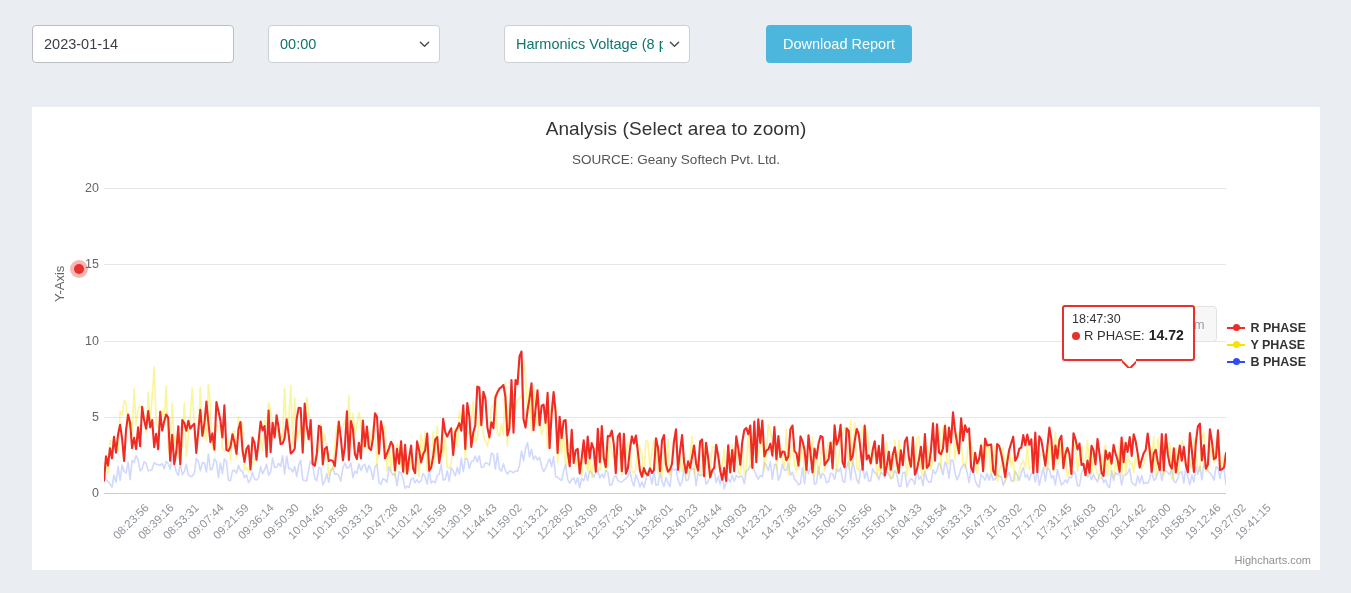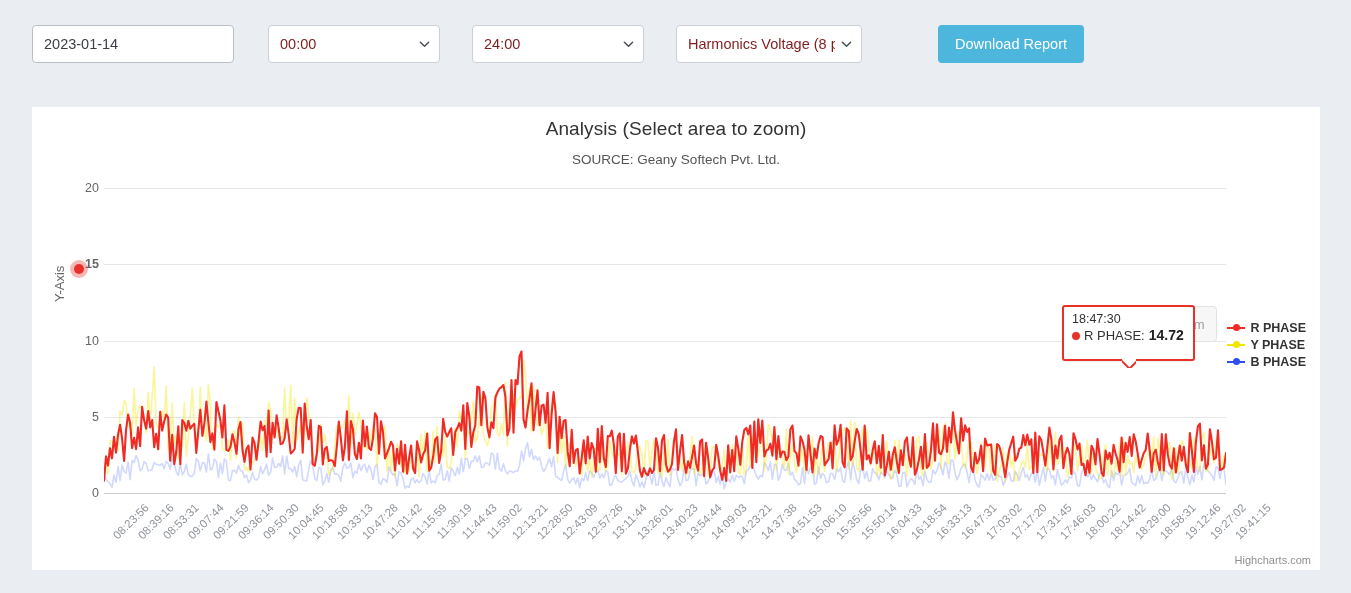--- a/index.html
+++ b/index.html
@@ -17,21 +17,21 @@
     position: absolute; left: 0; top: 0;
     width: 1351px; height: 92px;
     display: flex; align-items: flex-start;
     padding: 25px 0 0 32px;
   }
   .ctrl {
     height: 38px;
     background: #ffffff;
     border: 1px solid #ccd0d6;
     border-radius: 4px;
-    color: #7f1d1d;
+    color: #0f766e;
     font-size: 14.5px;
     display: flex; align-items: center;
     padding: 0 11px;
     position: relative;
   }
   .date-field { width: 202px; border-color: #b9bec5; color: #3b3f45; }
   .sel { width: 172px; padding-right: 26px; }
   .sel.wide { width: 186px; }
   .sel-text {
     white-space: nowrap; overflow: hidden;
@@ -212,28 +212,20 @@
       <span class="sel-text">00:00</span>
       <span class="chev">
         <svg viewBox="0 0 12 12" width="11" height="11" aria-hidden="true">
           <path d="M1.5 4 L6 8.5 L10.5 4" fill="none" stroke="#4a4f55" stroke-width="1.6" stroke-linecap="round" stroke-linejoin="round"></path>
         </svg>
       </span>
     </div>
 
     <div class="gap-b"></div>
 
-    <div class="ctrl sel">
-      <span class="sel-text">24:00</span>
-      <span class="chev">
-        <svg viewBox="0 0 12 12" width="11" height="11" aria-hidden="true">
-          <path d="M1.5 4 L6 8.5 L10.5 4" fill="none" stroke="#4a4f55" stroke-width="1.6" stroke-linecap="round" stroke-linejoin="round"></path>
-        </svg>
-      </span>
-    </div>
 
     <div class="gap-c"></div>
 
     <div class="ctrl sel wide">
       <span class="sel-text">Harmonics Voltage (8 p</span>
       <span class="chev">
         <svg viewBox="0 0 12 12" width="11" height="11" aria-hidden="true">
           <path d="M1.5 4 L6 8.5 L10.5 4" fill="none" stroke="#4a4f55" stroke-width="1.6" stroke-linecap="round" stroke-linejoin="round"></path>
         </svg>
       </span>
@@ -255,21 +247,21 @@
 
     <div class="plot">
       <div class="plot-inner" id="grid-layer">
           <div class="gridline" style="top: 305px;"></div>
           <div class="ytick" style="top: 305px;">0</div>
           <div class="gridline" style="top: 228.75px;"></div>
           <div class="ytick" style="top: 228.75px;">5</div>
           <div class="gridline" style="top: 152.5px;"></div>
           <div class="ytick" style="top: 152.5px; text-align: right;">10</div>
           <div class="gridline" style="top: 76.25px;"></div>
-          <div class="ytick" style="top: 76.25px; font-weight: bold;">15</div>
+          <div class="ytick" style="top: 76.25px;">15</div>
           <div class="gridline" style="top: 0px;"></div>
           <div class="ytick" style="top: 0px; margin-left: 24px;">20</div>
         </div>
       <svg class="series" id="series-layer" viewBox="0 0 1122 305" preserveAspectRatio="none">
           <path d="M0.0 286.6 L2.0 291.2 L4.0 293.8 L6.0 295.8 L8.0 299.2 L10.0 287.1 L12.0 294.2 L14.1 278.3 L16.1 292.5 L18.1 277.1 L20.1 283.5 L22.1 285.1 L24.1 274.0 L26.1 291.7 L28.1 272.3 L30.1 274.4 L32.1 267.8 L34.1 271.9 L36.1 282.8 L38.1 281.0 L40.1 273.7 L42.2 275.4 L44.2 282.7 L46.2 282.5 L48.2 281.1 L50.2 274.5 L52.2 276.4 L54.2 276.6 L56.2 277.4 L58.2 275.7 L60.2 280.6 L62.2 273.3 L64.2 275.6 L66.2 281.1 L68.2 271.2 L70.3 276.3 L72.3 284.1 L74.3 287.4 L76.3 275.3 L78.3 286.6 L80.3 283.8 L82.3 276.3 L84.3 286.5 L86.3 288.4 L88.3 288.1 L90.3 285.6 L92.3 270.6 L94.3 273.1 L96.3 282.7 L98.4 274.6 L100.4 275.1 L102.4 284.0 L104.4 266.0 L106.4 282.0 L108.4 280.5 L110.4 270.9 L112.4 273.6 L114.4 289.4 L116.4 275.0 L118.4 285.6 L120.4 270.9 L122.4 273.2 L124.4 291.9 L126.5 292.7 L128.5 282.6 L130.5 282.4 L132.5 285.1 L134.5 277.3 L136.5 282.6 L138.5 283.0 L140.5 289.8 L142.5 287.0 L144.5 294.4 L146.5 291.7 L148.5 284.6 L150.5 291.1 L152.5 291.9 L154.6 289.7 L156.6 278.6 L158.6 285.7 L160.6 281.6 L162.6 276.4 L164.6 287.1 L166.6 284.3 L168.6 270.1 L170.6 279.5 L172.6 279.2 L174.6 275.5 L176.6 278.5 L178.6 268.0 L180.6 286.0 L182.7 268.0 L184.7 280.5 L186.7 280.6 L188.7 284.1 L190.7 278.6 L192.7 288.6 L194.7 277.1 L196.7 272.3 L198.7 291.7 L200.7 292.4 L202.7 293.0 L204.7 281.2 L206.7 272.6 L208.7 277.3 L210.8 290.4 L212.8 292.7 L214.8 279.6 L216.8 280.2 L218.8 296.9 L220.8 293.2 L222.8 285.6 L224.8 294.2 L226.8 282.3 L228.8 279.6 L230.8 286.1 L232.8 285.6 L234.8 287.5 L236.8 293.2 L238.9 279.8 L240.9 275.2 L242.9 280.2 L244.9 279.3 L246.9 275.1 L248.9 289.6 L250.9 283.3 L252.9 285.2 L254.9 276.0 L256.9 282.5 L258.9 277.9 L260.9 276.3 L262.9 284.2 L264.9 277.4 L267.0 281.9 L269.0 291.4 L271.0 278.8 L273.0 276.6 L275.0 294.7 L277.0 296.3 L279.0 290.8 L281.0 291.8 L283.0 294.3 L285.0 278.8 L287.0 283.9 L289.0 287.0 L291.0 285.5 L293.0 297.7 L295.1 283.6 L297.1 285.1 L299.1 291.1 L301.1 300.3 L303.1 298.2 L305.1 299.5 L307.1 291.3 L309.1 290.0 L311.1 294.8 L313.1 291.8 L315.1 294.8 L317.1 292.5 L319.1 285.5 L321.1 288.8 L323.2 295.9 L325.2 282.6 L327.2 294.9 L329.2 293.0 L331.2 294.8 L333.2 287.8 L335.2 285.9 L337.2 276.5 L339.2 292.2 L341.2 291.2 L343.2 282.9 L345.2 293.1 L347.2 279.8 L349.2 283.2 L351.3 288.0 L353.3 279.4 L355.3 286.1 L357.3 270.4 L359.3 283.7 L361.3 270.9 L363.3 270.6 L365.3 280.5 L367.3 273.3 L369.3 273.1 L371.3 268.0 L373.3 273.9 L375.3 267.7 L377.3 279.2 L379.4 279.1 L381.4 274.8 L383.4 275.2 L385.4 277.3 L387.4 265.1 L389.4 266.6 L391.4 281.2 L393.4 265.2 L395.4 281.0 L397.4 283.2 L399.4 275.7 L401.4 282.6 L403.4 286.0 L405.4 283.0 L407.5 283.5 L409.5 284.8 L411.5 282.8 L413.5 283.2 L415.5 277.4 L417.5 263.0 L419.5 272.9 L421.5 260.7 L423.5 254.7 L425.5 268.8 L427.5 261.4 L429.5 271.6 L431.5 268.1 L433.5 272.1 L435.6 269.4 L437.6 278.2 L439.6 283.5 L441.6 280.2 L443.6 275.1 L445.6 270.7 L447.6 278.7 L449.6 268.5 L451.6 288.8 L453.6 289.3 L455.6 291.1 L457.6 292.5 L459.6 283.4 L461.6 276.4 L463.7 291.4 L465.7 295.1 L467.7 291.7 L469.7 289.8 L471.7 295.7 L473.7 289.7 L475.7 299.7 L477.7 290.4 L479.7 292.8 L481.7 284.9 L483.7 292.6 L485.7 282.8 L487.7 284.8 L489.7 289.5 L491.8 283.8 L493.8 282.6 L495.8 290.0 L497.8 286.0 L499.8 289.7 L501.8 282.7 L503.8 284.2 L505.8 297.2 L507.8 296.7 L509.8 289.8 L511.8 287.5 L513.8 292.4 L515.8 293.8 L517.8 294.0 L519.9 292.0 L521.9 290.5 L523.9 288.6 L525.9 282.9 L527.9 292.7 L529.9 298.1 L531.9 286.7 L533.9 291.6 L535.9 298.9 L537.9 294.0 L539.9 299.6 L541.9 291.5 L543.9 283.2 L545.9 286.3 L548.0 296.2 L550.0 282.9 L552.0 297.3 L554.0 296.7 L556.0 284.3 L558.0 293.1 L560.0 298.4 L562.0 289.4 L564.0 295.0 L566.0 298.7 L568.0 280.4 L570.0 281.9 L572.0 280.8 L574.0 291.3 L576.1 297.8 L578.1 293.5 L580.1 279.4 L582.1 292.5 L584.1 292.2 L586.1 282.7 L588.1 280.9 L590.1 280.8 L592.1 297.5 L594.1 284.9 L596.1 287.7 L598.1 286.9 L600.1 284.2 L602.1 296.2 L604.2 293.3 L606.2 288.9 L608.2 283.8 L610.2 283.0 L612.2 294.6 L614.2 288.4 L616.2 296.4 L618.2 285.7 L620.2 300.6 L622.2 293.8 L624.2 291.0 L626.2 294.1 L628.2 287.2 L630.2 293.2 L632.3 287.6 L634.3 289.2 L636.3 288.3 L638.3 288.4 L640.3 295.7 L642.3 283.4 L644.3 281.5 L646.3 277.6 L648.3 275.5 L650.3 281.9 L652.3 287.7 L654.3 291.2 L656.3 287.4 L658.3 288.8 L660.4 274.7 L662.4 277.8 L664.4 282.5 L666.4 274.1 L668.4 291.5 L670.4 276.7 L672.4 276.9 L674.4 292.3 L676.4 286.8 L678.4 276.2 L680.4 282.3 L682.4 282.2 L684.4 275.2 L686.4 287.2 L688.5 284.3 L690.5 291.3 L692.5 293.0 L694.5 296.8 L696.5 295.5 L698.5 279.9 L700.5 295.6 L702.5 278.5 L704.5 285.6 L706.5 279.5 L708.5 278.2 L710.5 296.3 L712.5 294.8 L714.5 278.8 L716.6 290.4 L718.6 285.4 L720.6 287.5 L722.6 294.6 L724.6 293.7 L726.6 285.2 L728.6 285.8 L730.6 291.5 L732.6 281.0 L734.6 283.6 L736.6 279.5 L738.6 292.8 L740.6 294.4 L742.6 279.2 L744.7 273.5 L746.7 291.9 L748.7 273.1 L750.7 281.6 L752.7 291.3 L754.7 295.6 L756.7 282.2 L758.7 278.0 L760.7 290.7 L762.7 283.4 L764.7 293.2 L766.7 292.7 L768.7 280.5 L770.7 284.8 L772.8 285.7 L774.8 291.7 L776.8 284.6 L778.8 285.5 L780.8 289.9 L782.8 283.3 L784.8 286.5 L786.8 290.5 L788.8 289.7 L790.8 282.6 L792.8 285.9 L794.8 298.1 L796.8 298.1 L798.8 284.5 L800.9 284.4 L802.9 299.0 L804.9 293.9 L806.9 290.8 L808.9 292.0 L810.9 296.5 L812.9 280.7 L814.9 291.1 L816.9 288.4 L818.9 297.6 L820.9 283.6 L822.9 291.3 L824.9 294.2 L826.9 294.3 L829.0 281.8 L831.0 286.0 L833.0 282.7 L835.0 274.9 L837.0 278.5 L839.0 286.9 L841.0 274.1 L843.0 278.2 L845.0 290.4 L847.0 272.1 L849.0 272.3 L851.0 284.8 L853.0 291.8 L855.0 287.7 L857.1 279.9 L859.1 277.4 L861.1 276.0 L863.1 284.3 L865.1 294.6 L867.1 280.5 L869.1 279.5 L871.1 292.5 L873.1 296.8 L875.1 299.3 L877.1 286.4 L879.1 289.1 L881.1 292.1 L883.1 285.5 L885.2 292.2 L887.2 285.7 L889.2 292.3 L891.2 291.1 L893.2 286.2 L895.2 288.4 L897.2 288.3 L899.2 297.4 L901.2 292.4 L903.2 288.4 L905.2 284.5 L907.2 292.7 L909.2 293.4 L911.2 283.4 L913.3 287.4 L915.3 292.5 L917.3 284.8 L919.3 279.5 L921.3 289.3 L923.3 286.7 L925.3 292.1 L927.3 286.0 L929.3 283.3 L931.3 294.2 L933.3 282.1 L935.3 297.3 L937.3 288.3 L939.3 279.6 L941.4 293.2 L943.4 279.5 L945.4 281.5 L947.4 289.8 L949.4 287.6 L951.4 296.8 L953.4 281.6 L955.4 289.4 L957.4 297.1 L959.4 295.1 L961.4 291.8 L963.4 294.8 L965.4 288.9 L967.4 289.9 L969.5 283.1 L971.5 286.2 L973.5 297.7 L975.5 297.9 L977.5 285.2 L979.5 280.3 L981.5 281.4 L983.5 289.1 L985.5 285.9 L987.5 291.6 L989.5 286.6 L991.5 290.8 L993.5 293.9 L995.5 286.3 L997.6 285.3 L999.6 294.6 L1001.6 291.8 L1003.6 297.6 L1005.6 299.6 L1007.6 282.5 L1009.6 292.6 L1011.6 284.2 L1013.6 286.7 L1015.6 284.3 L1017.6 296.9 L1019.6 287.3 L1021.6 287.0 L1023.6 285.0 L1025.7 280.7 L1027.7 294.5 L1029.7 296.2 L1031.7 297.7 L1033.7 287.8 L1035.7 294.9 L1037.7 287.6 L1039.7 295.9 L1041.7 294.5 L1043.7 295.3 L1045.7 291.0 L1047.7 281.0 L1049.7 292.4 L1051.7 291.0 L1053.8 284.7 L1055.8 279.2 L1057.8 292.5 L1059.8 283.5 L1061.8 282.8 L1063.8 284.4 L1065.8 286.6 L1067.8 279.8 L1069.8 292.7 L1071.8 294.7 L1073.8 290.1 L1075.8 284.4 L1077.8 283.6 L1079.8 295.2 L1081.9 278.5 L1083.9 289.3 L1085.9 296.7 L1087.9 287.1 L1089.9 293.9 L1091.9 278.8 L1093.9 286.3 L1095.9 278.3 L1097.9 291.8 L1099.9 275.5 L1101.9 279.8 L1103.9 282.8 L1105.9 285.0 L1107.9 287.4 L1110.0 292.2 L1112.0 278.6 L1114.0 280.1 L1116.0 290.5 L1118.0 280.9 L1120.0 281.6 L1122.0 296.6" fill="none" stroke="#2f4df5" stroke-width="1.6" stroke-opacity="0.22" stroke-linejoin="round" stroke-linecap="round" vector-effect="non-scaling-stroke"></path>
           <path d="M0.0 277.4 L2.0 273.6 L4.0 285.6 L6.0 252.8 L8.0 252.2 L10.0 256.6 L12.0 256.1 L14.1 262.3 L16.1 223.1 L18.1 227.0 L20.1 212.6 L22.1 215.1 L24.1 239.3 L26.1 231.9 L28.1 248.4 L30.1 200.9 L32.1 237.5 L34.1 221.2 L36.1 217.4 L38.1 221.5 L40.1 232.7 L42.2 244.6 L44.2 204.4 L46.2 233.2 L48.2 208.2 L50.2 179.1 L52.2 236.5 L54.2 239.6 L56.2 234.3 L58.2 222.8 L60.2 230.4 L62.2 198.1 L64.2 259.5 L66.2 269.1 L68.2 215.6 L70.3 257.1 L72.3 247.8 L74.3 271.0 L76.3 263.7 L78.3 258.4 L80.3 214.9 L82.3 268.4 L84.3 249.2 L86.3 226.8 L88.3 200.4 L90.3 240.0 L92.3 253.4 L94.3 248.7 L96.3 199.0 L98.4 248.6 L100.4 241.6 L102.4 253.0 L104.4 196.5 L106.4 216.0 L108.4 260.9 L110.4 250.9 L112.4 236.5 L114.4 238.4 L116.4 237.2 L118.4 261.0 L120.4 262.6 L122.4 261.8 L124.4 251.9 L126.5 272.4 L128.5 244.1 L130.5 242.9 L132.5 270.0 L134.5 228.5 L136.5 247.6 L138.5 235.2 L140.5 281.9 L142.5 279.6 L144.5 283.8 L146.5 272.9 L148.5 276.0 L150.5 272.9 L152.5 264.5 L154.6 261.0 L156.6 249.0 L158.6 263.1 L160.6 232.4 L162.6 236.8 L164.6 214.8 L166.6 222.3 L168.6 237.4 L170.6 248.7 L172.6 234.6 L174.6 250.0 L176.6 248.8 L178.6 250.1 L180.6 200.0 L182.7 244.0 L184.7 233.0 L186.7 197.6 L188.7 256.1 L190.7 210.0 L192.7 252.0 L194.7 243.7 L196.7 238.4 L198.7 263.4 L200.7 243.3 L202.7 209.7 L204.7 225.3 L206.7 241.1 L208.7 265.2 L210.8 272.7 L212.8 265.9 L214.8 262.3 L216.8 236.4 L218.8 254.8 L220.8 246.5 L222.8 266.2 L224.8 286.8 L226.8 282.9 L228.8 282.3 L230.8 257.9 L232.8 237.9 L234.8 238.6 L236.8 239.9 L238.9 239.0 L240.9 232.1 L242.9 244.8 L244.9 207.8 L246.9 258.9 L248.9 225.7 L250.9 246.7 L252.9 236.5 L254.9 224.4 L256.9 236.2 L258.9 259.6 L260.9 257.3 L262.9 261.6 L264.9 244.1 L267.0 255.4 L269.0 239.4 L271.0 241.3 L273.0 278.3 L275.0 253.5 L277.0 242.6 L279.0 242.9 L281.0 238.3 L283.0 283.0 L285.0 258.3 L287.0 282.7 L289.0 261.4 L291.0 289.0 L293.0 256.2 L295.1 260.7 L297.1 278.6 L299.1 266.8 L301.1 285.5 L303.1 272.8 L305.1 283.1 L307.1 266.7 L309.1 280.1 L311.1 283.5 L313.1 254.4 L315.1 288.8 L317.1 246.6 L319.1 271.1 L321.1 243.6 L323.2 283.6 L325.2 268.4 L327.2 281.5 L329.2 243.5 L331.2 274.2 L333.2 238.4 L335.2 271.9 L337.2 256.0 L339.2 268.6 L341.2 248.3 L343.2 279.2 L345.2 280.6 L347.2 276.1 L349.2 249.8 L351.3 240.4 L353.3 258.4 L355.3 223.3 L357.3 232.0 L359.3 223.7 L361.3 270.9 L363.3 242.0 L365.3 246.0 L367.3 231.8 L369.3 213.4 L371.3 253.9 L373.3 250.5 L375.3 231.6 L377.3 207.8 L379.4 246.4 L381.4 253.4 L383.4 258.0 L385.4 248.1 L387.4 219.2 L389.4 216.8 L391.4 206.0 L393.4 245.6 L395.4 248.1 L397.4 235.6 L399.4 246.8 L401.4 194.2 L403.4 257.8 L405.4 215.6 L407.5 213.1 L409.5 206.2 L411.5 220.4 L413.5 211.9 L415.5 210.4 L417.5 207.9 L419.5 172.3 L421.5 186.6 L423.5 226.8 L425.5 199.9 L427.5 244.4 L429.5 198.2 L431.5 224.1 L433.5 237.3 L435.6 229.0 L437.6 246.3 L439.6 240.4 L441.6 223.9 L443.6 260.1 L445.6 251.9 L447.6 216.1 L449.6 211.0 L451.6 218.1 L453.6 274.7 L455.6 238.8 L457.6 265.1 L459.6 248.1 L461.6 278.9 L463.7 254.7 L465.7 256.9 L467.7 263.8 L469.7 270.7 L471.7 278.2 L473.7 268.4 L475.7 277.7 L477.7 287.1 L479.7 261.6 L481.7 267.2 L483.7 283.8 L485.7 269.3 L487.7 289.1 L489.7 272.5 L491.8 259.1 L493.8 282.4 L495.8 281.4 L497.8 261.9 L499.8 274.6 L501.8 283.1 L503.8 277.0 L505.8 252.6 L507.8 265.1 L509.8 270.1 L511.8 258.0 L513.8 266.6 L515.8 265.9 L517.8 287.0 L519.9 256.0 L521.9 267.5 L523.9 254.4 L525.9 261.9 L527.9 282.9 L529.9 285.2 L531.9 280.5 L533.9 256.6 L535.9 260.0 L537.9 265.7 L539.9 287.7 L541.9 252.4 L543.9 253.4 L545.9 279.2 L548.0 263.8 L550.0 252.2 L552.0 258.1 L554.0 285.7 L556.0 277.3 L558.0 289.4 L560.0 264.1 L562.0 283.8 L564.0 251.1 L566.0 287.9 L568.0 271.1 L570.0 252.6 L572.0 247.2 L574.0 276.5 L576.1 271.4 L578.1 283.1 L580.1 265.1 L582.1 287.6 L584.1 284.2 L586.1 269.2 L588.1 248.5 L590.1 286.3 L592.1 273.9 L594.1 274.3 L596.1 286.3 L598.1 281.8 L600.1 261.9 L602.1 254.9 L604.2 287.7 L606.2 289.0 L608.2 258.5 L610.2 259.1 L612.2 258.9 L614.2 276.1 L616.2 284.2 L618.2 276.8 L620.2 261.4 L622.2 291.1 L624.2 274.1 L626.2 278.0 L628.2 257.2 L630.2 269.6 L632.3 260.9 L634.3 284.4 L636.3 286.0 L638.3 256.1 L640.3 287.3 L642.3 281.1 L644.3 242.3 L646.3 278.1 L648.3 248.3 L650.3 254.7 L652.3 253.6 L654.3 268.4 L656.3 256.6 L658.3 243.5 L660.4 282.6 L662.4 265.7 L664.4 236.2 L666.4 242.8 L668.4 253.6 L670.4 240.8 L672.4 281.4 L674.4 252.2 L676.4 260.1 L678.4 271.7 L680.4 279.6 L682.4 241.1 L684.4 286.3 L686.4 267.3 L688.5 257.2 L690.5 276.0 L692.5 284.5 L694.5 263.6 L696.5 273.1 L698.5 258.7 L700.5 285.4 L702.5 277.5 L704.5 265.0 L706.5 268.3 L708.5 249.0 L710.5 287.8 L712.5 261.4 L714.5 286.7 L716.6 274.3 L718.6 251.8 L720.6 283.4 L722.6 264.3 L724.6 254.5 L726.6 261.9 L728.6 254.0 L730.6 251.0 L732.6 283.0 L734.6 270.2 L736.6 251.4 L738.6 245.4 L740.6 239.6 L742.6 248.0 L744.7 281.1 L746.7 232.9 L748.7 276.7 L750.7 234.6 L752.7 279.8 L754.7 283.2 L756.7 254.9 L758.7 239.0 L760.7 261.9 L762.7 242.1 L764.7 255.0 L766.7 276.9 L768.7 268.7 L770.7 254.3 L772.8 288.2 L774.8 277.6 L776.8 286.2 L778.8 271.4 L780.8 273.5 L782.8 253.6 L784.8 277.3 L786.8 291.4 L788.8 286.5 L790.8 252.5 L792.8 283.9 L794.8 252.0 L796.8 264.9 L798.8 267.0 L800.9 264.8 L802.9 287.6 L804.9 270.2 L806.9 270.2 L808.9 271.8 L810.9 286.0 L812.9 250.9 L814.9 248.3 L816.9 281.4 L818.9 288.2 L820.9 282.3 L822.9 254.5 L824.9 269.1 L826.9 281.1 L829.0 271.9 L831.0 257.3 L833.0 239.1 L835.0 242.7 L837.0 280.6 L839.0 240.0 L841.0 235.3 L843.0 275.2 L845.0 275.9 L847.0 245.6 L849.0 234.3 L851.0 271.1 L853.0 250.7 L855.0 243.8 L857.1 254.0 L859.1 276.2 L861.1 280.1 L863.1 268.4 L865.1 250.4 L867.1 254.6 L869.1 271.5 L871.1 270.6 L873.1 285.4 L875.1 273.4 L877.1 254.6 L879.1 274.6 L881.1 279.7 L883.1 254.0 L885.2 263.8 L887.2 285.6 L889.2 279.2 L891.2 257.0 L893.2 293.4 L895.2 283.5 L897.2 276.9 L899.2 259.4 L901.2 294.1 L903.2 266.9 L905.2 262.8 L907.2 279.4 L909.2 269.6 L911.2 292.5 L913.3 292.1 L915.3 283.4 L917.3 275.6 L919.3 272.9 L921.3 279.2 L923.3 256.6 L925.3 281.3 L927.3 278.5 L929.3 280.6 L931.3 270.7 L933.3 271.3 L935.3 268.0 L937.3 266.2 L939.3 267.7 L941.4 281.3 L943.4 282.6 L945.4 249.1 L947.4 269.6 L949.4 283.7 L951.4 244.3 L953.4 276.3 L955.4 273.8 L957.4 253.2 L959.4 271.5 L961.4 260.1 L963.4 288.7 L965.4 281.3 L967.4 286.1 L969.5 254.6 L971.5 261.0 L973.5 282.6 L975.5 268.2 L977.5 257.8 L979.5 273.5 L981.5 272.4 L983.5 252.4 L985.5 280.2 L987.5 286.4 L989.5 263.7 L991.5 279.5 L993.5 285.9 L995.5 290.3 L997.6 290.0 L999.6 266.5 L1001.6 256.7 L1003.6 287.2 L1005.6 264.3 L1007.6 286.2 L1009.6 288.9 L1011.6 271.9 L1013.6 282.4 L1015.6 255.2 L1017.6 288.8 L1019.6 251.1 L1021.6 286.3 L1023.6 267.8 L1025.7 275.7 L1027.7 274.4 L1029.7 284.3 L1031.7 267.7 L1033.7 275.8 L1035.7 271.7 L1037.7 281.2 L1039.7 277.0 L1041.7 268.7 L1043.7 266.4 L1045.7 258.1 L1047.7 275.6 L1049.7 248.5 L1051.7 288.2 L1053.8 250.6 L1055.8 263.0 L1057.8 283.5 L1059.8 286.7 L1061.8 251.3 L1063.8 264.4 L1065.8 254.8 L1067.8 291.5 L1069.8 281.6 L1071.8 259.7 L1073.8 285.7 L1075.8 273.4 L1077.8 252.5 L1079.8 257.5 L1081.9 278.8 L1083.9 270.2 L1085.9 273.5 L1087.9 280.5 L1089.9 250.4 L1091.9 268.0 L1093.9 280.0 L1095.9 283.2 L1097.9 249.8 L1099.9 244.3 L1101.9 284.0 L1103.9 281.0 L1105.9 255.7 L1107.9 268.3 L1110.0 274.6 L1112.0 252.6 L1114.0 247.2 L1116.0 270.8 L1118.0 279.6 L1120.0 267.2 L1122.0 274.8" fill="none" stroke="#f5e400" stroke-width="1.7" stroke-opacity="0.38" stroke-linejoin="round" stroke-linecap="round" vector-effect="non-scaling-stroke"></path>
           <path d="M0.0 292.8 L2.0 268.3 L4.0 277.4 L6.0 260.2 L8.0 270.2 L10.0 248.8 L12.0 264.6 L14.1 246.2 L16.1 236.7 L18.1 250.6 L20.1 273.0 L22.1 241.4 L24.1 226.6 L26.1 235.0 L28.1 260.1 L30.1 249.9 L32.1 261.0 L34.1 239.3 L36.1 258.2 L38.1 218.8 L40.1 232.1 L42.2 240.7 L44.2 223.0 L46.2 239.4 L48.2 232.0 L50.2 259.1 L52.2 245.7 L54.2 261.3 L56.2 223.8 L58.2 242.6 L60.2 233.4 L62.2 226.5 L64.2 229.6 L66.2 272.8 L68.2 246.8 L70.3 276.1 L72.3 263.5 L74.3 238.2 L76.3 276.2 L78.3 232.1 L80.3 235.1 L82.3 242.7 L84.3 232.7 L86.3 240.7 L88.3 237.7 L90.3 235.9 L92.3 265.0 L94.3 242.5 L96.3 221.7 L98.4 247.8 L100.4 235.3 L102.4 213.5 L104.4 234.5 L106.4 254.1 L108.4 245.4 L110.4 261.6 L112.4 214.1 L114.4 222.9 L116.4 232.3 L118.4 249.4 L120.4 217.3 L122.4 261.9 L124.4 262.9 L126.5 258.8 L128.5 246.2 L130.5 254.5 L132.5 265.8 L134.5 241.0 L136.5 234.1 L138.5 262.3 L140.5 273.9 L142.5 260.7 L144.5 257.6 L146.5 281.5 L148.5 249.6 L150.5 254.8 L152.5 271.8 L154.6 253.1 L156.6 233.6 L158.6 242.2 L160.6 238.0 L162.6 268.7 L164.6 222.6 L166.6 264.3 L168.6 234.7 L170.6 249.4 L172.6 227.3 L174.6 239.7 L176.6 256.1 L178.6 255.5 L180.6 250.2 L182.7 231.4 L184.7 246.9 L186.7 265.5 L188.7 263.8 L190.7 260.7 L192.7 230.6 L194.7 219.8 L196.7 220.0 L198.7 264.7 L200.7 215.5 L202.7 237.9 L204.7 251.3 L206.7 232.1 L208.7 275.9 L210.8 277.8 L212.8 266.2 L214.8 237.9 L216.8 239.2 L218.8 276.4 L220.8 260.9 L222.8 258.9 L224.8 273.0 L226.8 272.1 L228.8 272.9 L230.8 278.2 L232.8 258.5 L234.8 233.6 L236.8 249.7 L238.9 272.3 L240.9 258.5 L242.9 223.4 L244.9 272.0 L246.9 233.1 L248.9 240.9 L250.9 266.0 L252.9 271.0 L254.9 254.7 L256.9 270.4 L258.9 232.5 L260.9 258.2 L262.9 238.5 L264.9 259.8 L267.0 262.0 L269.0 250.2 L271.0 225.2 L273.0 228.8 L275.0 265.7 L277.0 233.2 L279.0 244.2 L281.0 270.4 L283.0 265.3 L285.0 260.1 L287.0 253.8 L289.0 257.4 L291.0 282.4 L293.0 260.9 L295.1 275.6 L297.1 253.2 L299.1 283.8 L301.1 256.8 L303.1 285.6 L305.1 269.8 L307.1 257.5 L309.1 280.5 L311.1 285.1 L313.1 253.4 L315.1 262.4 L317.1 274.4 L319.1 266.2 L321.1 262.6 L323.2 245.6 L325.2 282.8 L327.2 279.4 L329.2 268.5 L331.2 251.7 L333.2 249.0 L335.2 274.9 L337.2 262.7 L339.2 230.8 L341.2 243.8 L343.2 248.6 L345.2 244.1 L347.2 240.3 L349.2 266.9 L351.3 244.0 L353.3 240.1 L355.3 235.1 L357.3 242.7 L359.3 217.2 L361.3 260.9 L363.3 215.1 L365.3 228.2 L367.3 258.9 L369.3 244.3 L371.3 237.5 L373.3 198.6 L375.3 199.4 L377.3 237.1 L379.4 203.9 L381.4 210.4 L383.4 239.5 L385.4 249.4 L387.4 234.3 L389.4 240.2 L391.4 209.5 L393.4 204.3 L395.4 200.7 L397.4 199.2 L399.4 197.0 L401.4 208.7 L403.4 247.4 L405.4 240.8 L407.5 192.0 L409.5 244.6 L411.5 192.0 L413.5 196.2 L415.5 168.5 L417.5 163.5 L419.5 231.2 L421.5 239.6 L423.5 222.7 L425.5 210.4 L427.5 195.4 L429.5 242.1 L431.5 221.5 L433.5 202.3 L435.6 237.3 L437.6 217.6 L439.6 216.7 L441.6 234.8 L443.6 204.9 L445.6 260.3 L447.6 226.1 L449.6 204.0 L451.6 224.0 L453.6 265.0 L455.6 228.7 L457.6 250.1 L459.6 233.0 L461.6 232.0 L463.7 263.9 L465.7 278.2 L467.7 241.7 L469.7 274.9 L471.7 262.3 L473.7 260.9 L475.7 285.4 L477.7 269.9 L479.7 252.3 L481.7 275.4 L483.7 248.5 L485.7 270.4 L487.7 255.0 L489.7 261.1 L491.8 283.7 L493.8 240.7 L495.8 274.2 L497.8 238.1 L499.8 269.8 L501.8 279.0 L503.8 248.1 L505.8 248.3 L507.8 242.7 L509.8 256.2 L511.8 285.1 L513.8 248.7 L515.8 245.3 L517.8 283.2 L519.9 245.7 L521.9 285.7 L523.9 280.4 L525.9 261.7 L527.9 248.2 L529.9 255.6 L531.9 247.5 L533.9 264.0 L535.9 282.4 L537.9 288.8 L539.9 280.0 L541.9 285.4 L543.9 287.2 L545.9 280.3 L548.0 285.0 L550.0 281.7 L552.0 250.3 L554.0 259.6 L556.0 283.1 L558.0 252.3 L560.0 247.1 L562.0 276.5 L564.0 283.8 L566.0 281.5 L568.0 276.0 L570.0 253.2 L572.0 241.4 L574.0 282.0 L576.1 262.3 L578.1 247.1 L580.1 274.4 L582.1 284.8 L584.1 273.2 L586.1 279.9 L588.1 268.6 L590.1 257.6 L592.1 275.4 L594.1 282.8 L596.1 253.4 L598.1 251.4 L600.1 288.3 L602.1 254.8 L604.2 270.1 L606.2 289.3 L608.2 282.4 L610.2 279.8 L612.2 256.8 L614.2 267.6 L616.2 282.6 L618.2 291.8 L620.2 279.9 L622.2 292.9 L624.2 257.2 L626.2 284.5 L628.2 262.0 L630.2 283.1 L632.3 248.4 L634.3 260.6 L636.3 276.8 L638.3 253.7 L640.3 242.0 L642.3 239.9 L644.3 246.3 L646.3 237.6 L648.3 279.9 L650.3 233.5 L652.3 274.2 L654.3 231.4 L656.3 254.9 L658.3 232.6 L660.4 268.4 L662.4 262.4 L664.4 261.3 L666.4 255.7 L668.4 267.7 L670.4 239.0 L672.4 271.2 L674.4 248.1 L676.4 269.1 L678.4 263.5 L680.4 264.1 L682.4 272.2 L684.4 268.5 L686.4 241.2 L688.5 237.5 L690.5 263.0 L692.5 265.4 L694.5 277.7 L696.5 248.4 L698.5 253.3 L700.5 261.6 L702.5 281.9 L704.5 247.2 L706.5 265.7 L708.5 284.5 L710.5 260.6 L712.5 270.1 L714.5 255.8 L716.6 248.0 L718.6 249.1 L720.6 277.1 L722.6 274.2 L724.6 271.2 L726.6 254.6 L728.6 280.4 L730.6 237.4 L732.6 256.6 L734.6 251.5 L736.6 236.9 L738.6 274.4 L740.6 279.4 L742.6 240.4 L744.7 243.0 L746.7 272.1 L748.7 268.1 L750.7 253.2 L752.7 241.0 L754.7 245.8 L756.7 263.2 L758.7 281.6 L760.7 237.6 L762.7 271.4 L764.7 267.3 L766.7 275.4 L768.7 262.1 L770.7 253.2 L772.8 275.3 L774.8 257.9 L776.8 279.7 L778.8 247.0 L780.8 287.4 L782.8 277.9 L784.8 263.7 L786.8 281.8 L788.8 266.5 L790.8 259.3 L792.8 273.2 L794.8 284.9 L796.8 262.4 L798.8 277.1 L800.9 253.4 L802.9 249.4 L804.9 269.6 L806.9 278.7 L808.9 249.3 L810.9 286.7 L812.9 281.6 L814.9 271.8 L816.9 258.9 L818.9 280.6 L820.9 246.0 L822.9 279.9 L824.9 277.4 L826.9 262.9 L829.0 235.3 L831.0 272.8 L833.0 236.4 L835.0 264.4 L837.0 266.2 L839.0 260.5 L841.0 237.8 L843.0 263.8 L845.0 239.5 L847.0 254.5 L849.0 224.4 L851.0 242.2 L853.0 254.5 L855.0 265.4 L857.1 230.2 L859.1 252.7 L861.1 237.4 L863.1 243.9 L865.1 240.4 L867.1 279.4 L869.1 284.1 L871.1 264.7 L873.1 275.4 L875.1 271.0 L877.1 257.5 L879.1 283.1 L881.1 250.5 L883.1 257.4 L885.2 256.9 L887.2 256.5 L889.2 282.7 L891.2 286.8 L893.2 256.0 L895.2 257.9 L897.2 265.7 L899.2 276.4 L901.2 289.1 L903.2 274.6 L905.2 261.9 L907.2 255.2 L909.2 248.7 L911.2 272.7 L913.3 269.0 L915.3 260.7 L917.3 259.6 L919.3 247.1 L921.3 257.3 L923.3 246.6 L925.3 256.8 L927.3 251.3 L929.3 284.9 L931.3 244.5 L933.3 284.2 L935.3 248.4 L937.3 252.1 L939.3 263.9 L941.4 277.7 L943.4 258.6 L945.4 239.6 L947.4 251.7 L949.4 281.3 L951.4 257.5 L953.4 270.3 L955.4 252.0 L957.4 247.8 L959.4 280.1 L961.4 265.9 L963.4 259.8 L965.4 266.2 L967.4 285.9 L969.5 245.2 L971.5 251.3 L973.5 261.4 L975.5 255.6 L977.5 277.0 L979.5 275.7 L981.5 287.3 L983.5 272.5 L985.5 284.8 L987.5 257.8 L989.5 262.0 L991.5 276.3 L993.5 251.0 L995.5 265.8 L997.6 284.7 L999.6 287.9 L1001.6 262.5 L1003.6 271.2 L1005.6 264.8 L1007.6 275.7 L1009.6 256.9 L1011.6 265.7 L1013.6 271.9 L1015.6 283.6 L1017.6 249.6 L1019.6 274.2 L1021.6 254.8 L1023.6 263.9 L1025.7 249.1 L1027.7 267.9 L1029.7 246.3 L1031.7 253.5 L1033.7 265.7 L1035.7 279.5 L1037.7 271.6 L1039.7 265.2 L1041.7 262.0 L1043.7 245.5 L1045.7 262.7 L1047.7 283.8 L1049.7 265.6 L1051.7 261.8 L1053.8 274.0 L1055.8 282.3 L1057.8 246.1 L1059.8 282.5 L1061.8 246.3 L1063.8 266.4 L1065.8 277.0 L1067.8 280.6 L1069.8 260.3 L1071.8 284.5 L1073.8 271.2 L1075.8 257.6 L1077.8 272.6 L1079.8 258.8 L1081.9 277.1 L1083.9 284.3 L1085.9 245.0 L1087.9 263.2 L1089.9 283.9 L1091.9 253.9 L1093.9 238.4 L1095.9 235.5 L1097.9 272.4 L1099.9 257.2 L1101.9 280.6 L1103.9 276.6 L1105.9 241.2 L1107.9 253.4 L1110.0 271.3 L1112.0 269.6 L1114.0 242.4 L1116.0 282.2 L1118.0 281.1 L1120.0 279.7 L1122.0 265.0" fill="none" stroke="#ef2b24" stroke-width="2.1" stroke-opacity="1" stroke-linejoin="round" stroke-linecap="round" vector-effect="non-scaling-stroke"></path>
         </svg>
     </div>
 

